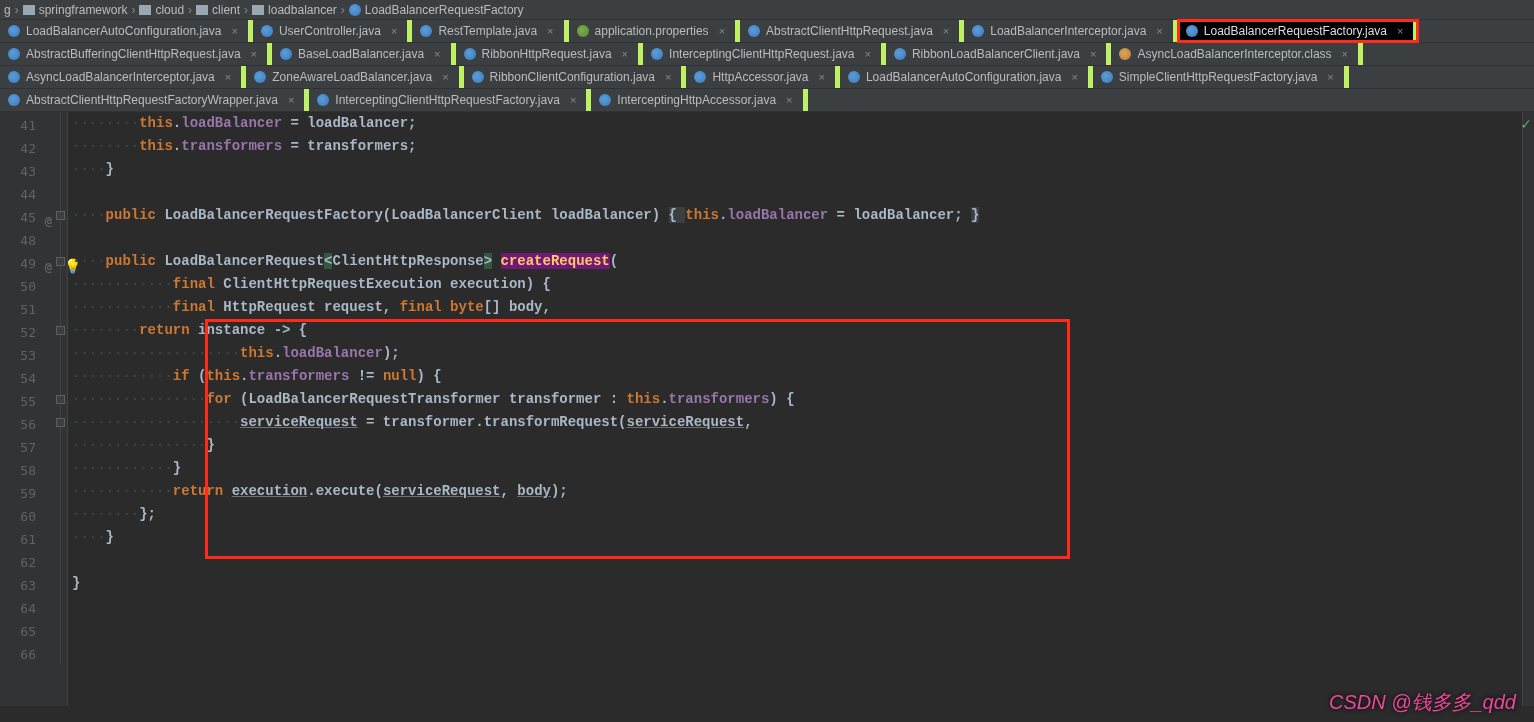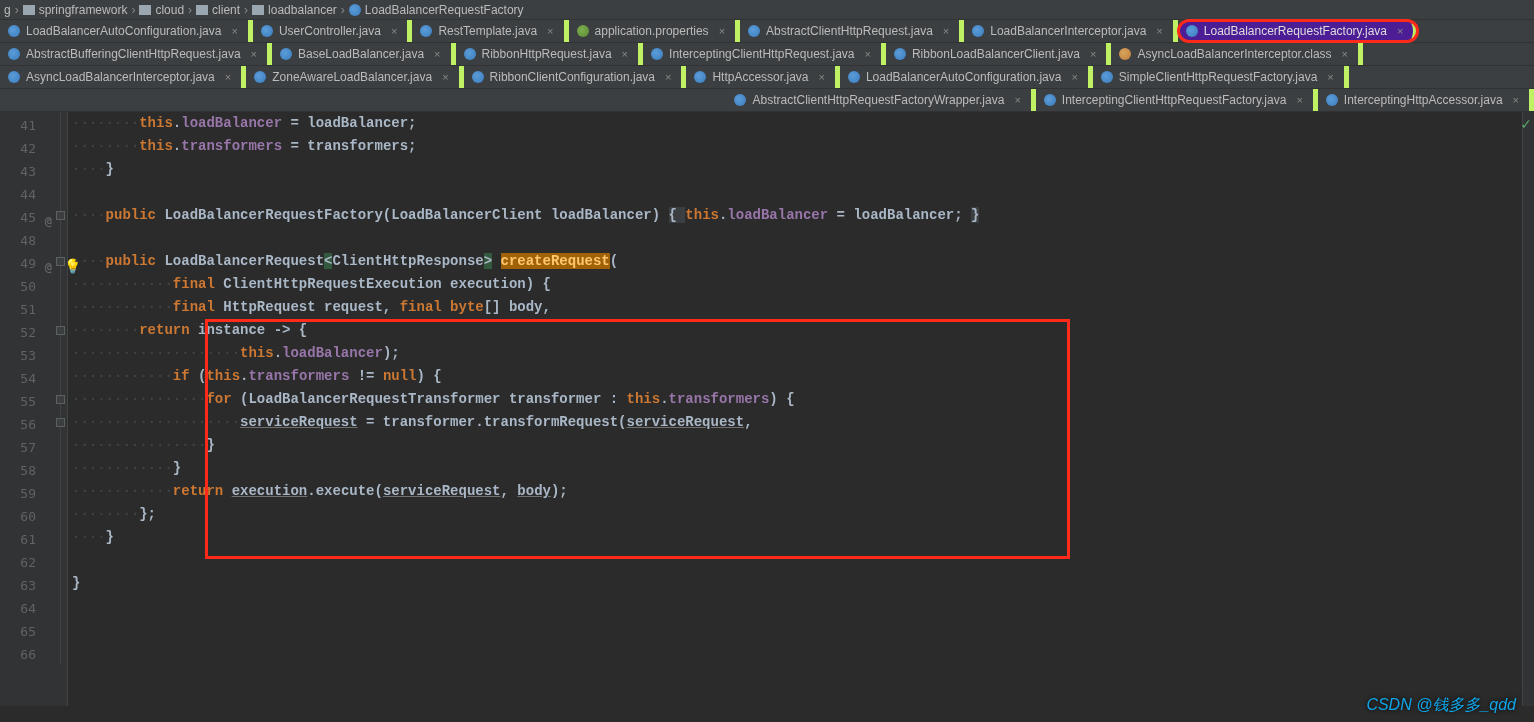--- a/index.html
+++ b/index.html
@@ -32,21 +32,21 @@
   align-items: center;
   gap: 6px;
   padding: 4px 10px 4px 8px;
   background: #3c3f41;
   color: #bbb;
   border-right: 5px solid #bef264;
   font-size: 12px;
   white-space: nowrap;
   cursor: pointer;
 }
-.tab.active, .tab.hl { background: #4c1d95; color: #ddd; border-radius: 11px; }
+.tab.active, .tab.hl { background: #000000; color: #ddd; }
 .tab.red-box { outline: 3px solid #ff2a1a; outline-offset: -2px; }
 .tab .close {
   color: #888; font-size: 11px; margin-left: 4px;
 }
 .java-icon {
   width: 12px; height: 12px; border-radius: 6px;
   background: radial-gradient(circle at 40% 40%,#5b9dd9,#3a7abd);
   display: inline-block;
 }
 .java-icon.orange { background: radial-gradient(circle at 40% 40%,#d9a55b,#bd7a3a); }
@@ -93,37 +93,37 @@
   position: relative;
 }
 .code .row { height: 23px; white-space: pre; position: relative; font-weight: bold; }
 .ws { color: #404244; }
 .kw { color: #cc7832; }
 .mn { color: #ffc66d; }
 .fld { color: #9876aa; }
 .ty { color: #a9b7c6; }
 .un { text-decoration: underline; text-decoration-color: #707070; }
 .hl-bg { background: #32593d; }
-.hl-bg2 { background: #a16207; }
+.hl-bg2 { background: #701a75; }
 .redbox2 {
   position: absolute;
   border: 3px solid #ff2a1a;
   left: 137px; top: 207px; width: 865px; height: 240px;
   pointer-events: none;
 }
 .right-strip {
   position: absolute; right: 0; top: 0; bottom: 0; width: 12px;
   background: #313335; border-left: 1px solid #404244;
 }
 .right-strip .ok {
   position: absolute; top: 4px; right: 2px; color: #59a869; font-size: 14px;
 }
 .watermark {
   position: absolute; right: 18px; bottom: 6px;
-  color: #0ea5e9; font-size: 16px; font-style: italic;
+  color: #ec4899; font-size: 20px; font-style: italic;
   text-shadow: 0 0 5px #000;
 }
 </style>
 </head>
 <body>
 
 <div class="breadcrumb">
   <span class="seg">
       <span>g</span>
     </span>
@@ -249,21 +249,21 @@
         <span class="java-icon"></span>
         <span>LoadBalancerAutoConfiguration.java</span>
         <span class="close">×</span>
       </div>
       <div class="tab">
         <span class="java-icon"></span>
         <span>SimpleClientHttpRequestFactory.java</span>
         <span class="close">×</span>
       </div>
     </div>
-  <div class="tabs-row" id="tabs-row-4" style="justify-content:flex-end">
+  <div class="tabs-row" id="tabs-row-4" style="justify-content:flex-start">
       <div class="tab">
         <span class="java-icon"></span>
         <span>AbstractClientHttpRequestFactoryWrapper.java</span>
         <span class="close">×</span>
       </div>
       <div class="tab">
         <span class="java-icon"></span>
         <span>InterceptingClientHttpRequestFactory.java</span>
         <span class="close">×</span>
       </div>

